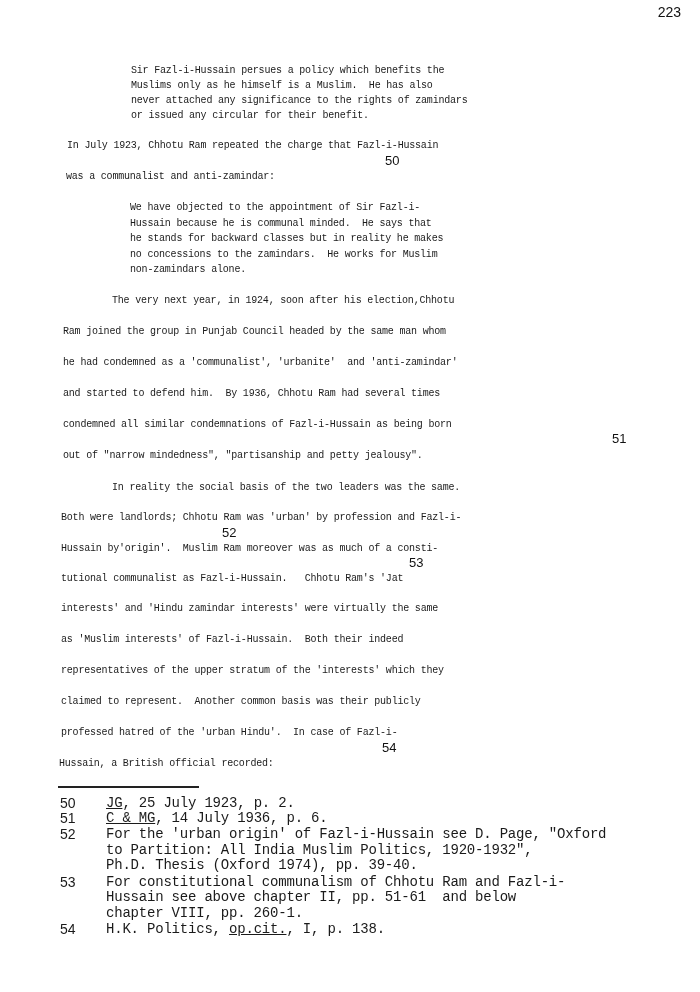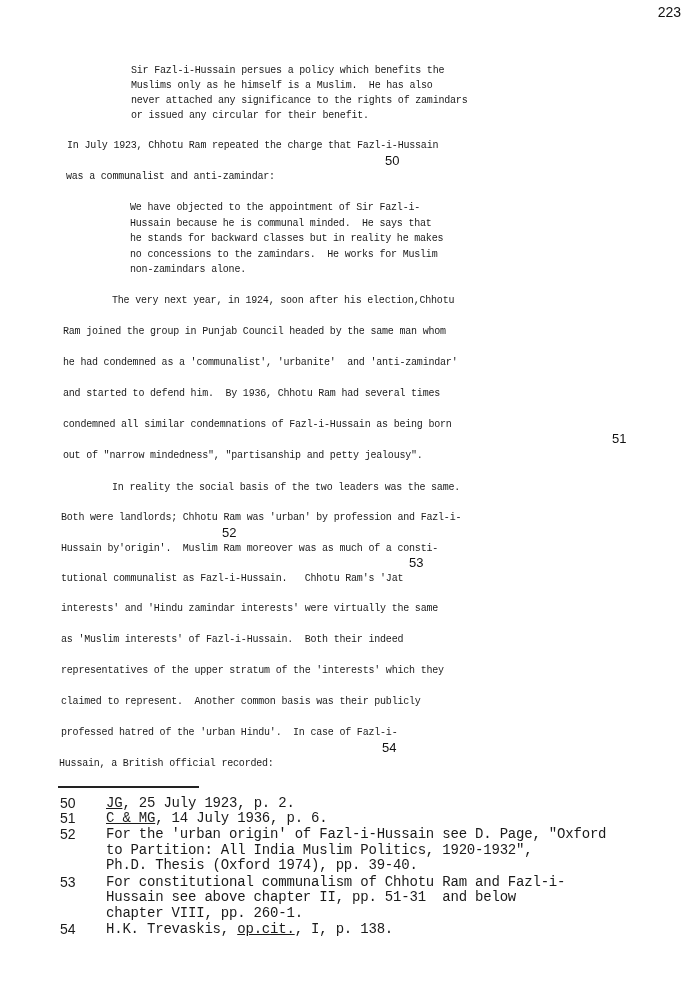--- a/index.html
+++ b/index.html
@@ -88,19 +88,19 @@
     <div class="fn-num" style="left:60px;top:810px">51</div>
     <div class="fn-line" style="left:106px;top:810px"><span class="u">C &amp; MG</span><span>, 14 July 1936, p. 6.</span></div>
 
     <div class="fn-num" style="left:60px;top:826px">52</div>
     <div class="fn-line" style="left:106px;top:826px">For the 'urban origin' of Fazl-i-Hussain see D. Page, "Oxford</div>
     <div class="fn-line" style="left:106px;top:842px">to Partition: All India Muslim Politics, 1920-1932",</div>
     <div class="fn-line" style="left:106px;top:857px">Ph.D. Thesis (Oxford 1974), pp. 39-40.</div>
 
     <div class="fn-num" style="left:60px;top:874px">53</div>
     <div class="fn-line" style="left:106px;top:874px">For constitutional communalism of Chhotu Ram and Fazl-i-</div>
-    <div class="fn-line" style="left:106px;top:889px">Hussain see above chapter II, pp. 51-31  and below</div>
+    <div class="fn-line" style="left:106px;top:889px">Hussain see above chapter II, pp. 51-61  and below</div>
     <div class="fn-line" style="left:106px;top:905px">chapter VIII, pp. 260-1.</div>
 
     <div class="fn-num" style="left:60px;top:921px">54</div>
-    <div class="fn-line" style="left:106px;top:921px"><span>H.K. Trevaskis, </span><span class="u">op.cit.</span><span>, I, p. 138.</span></div>
+    <div class="fn-line" style="left:106px;top:921px"><span>H.K. Politics, </span><span class="u">op.cit.</span><span>, I, p. 138.</span></div>
   </div>
 </div>
 
 </body></html>

